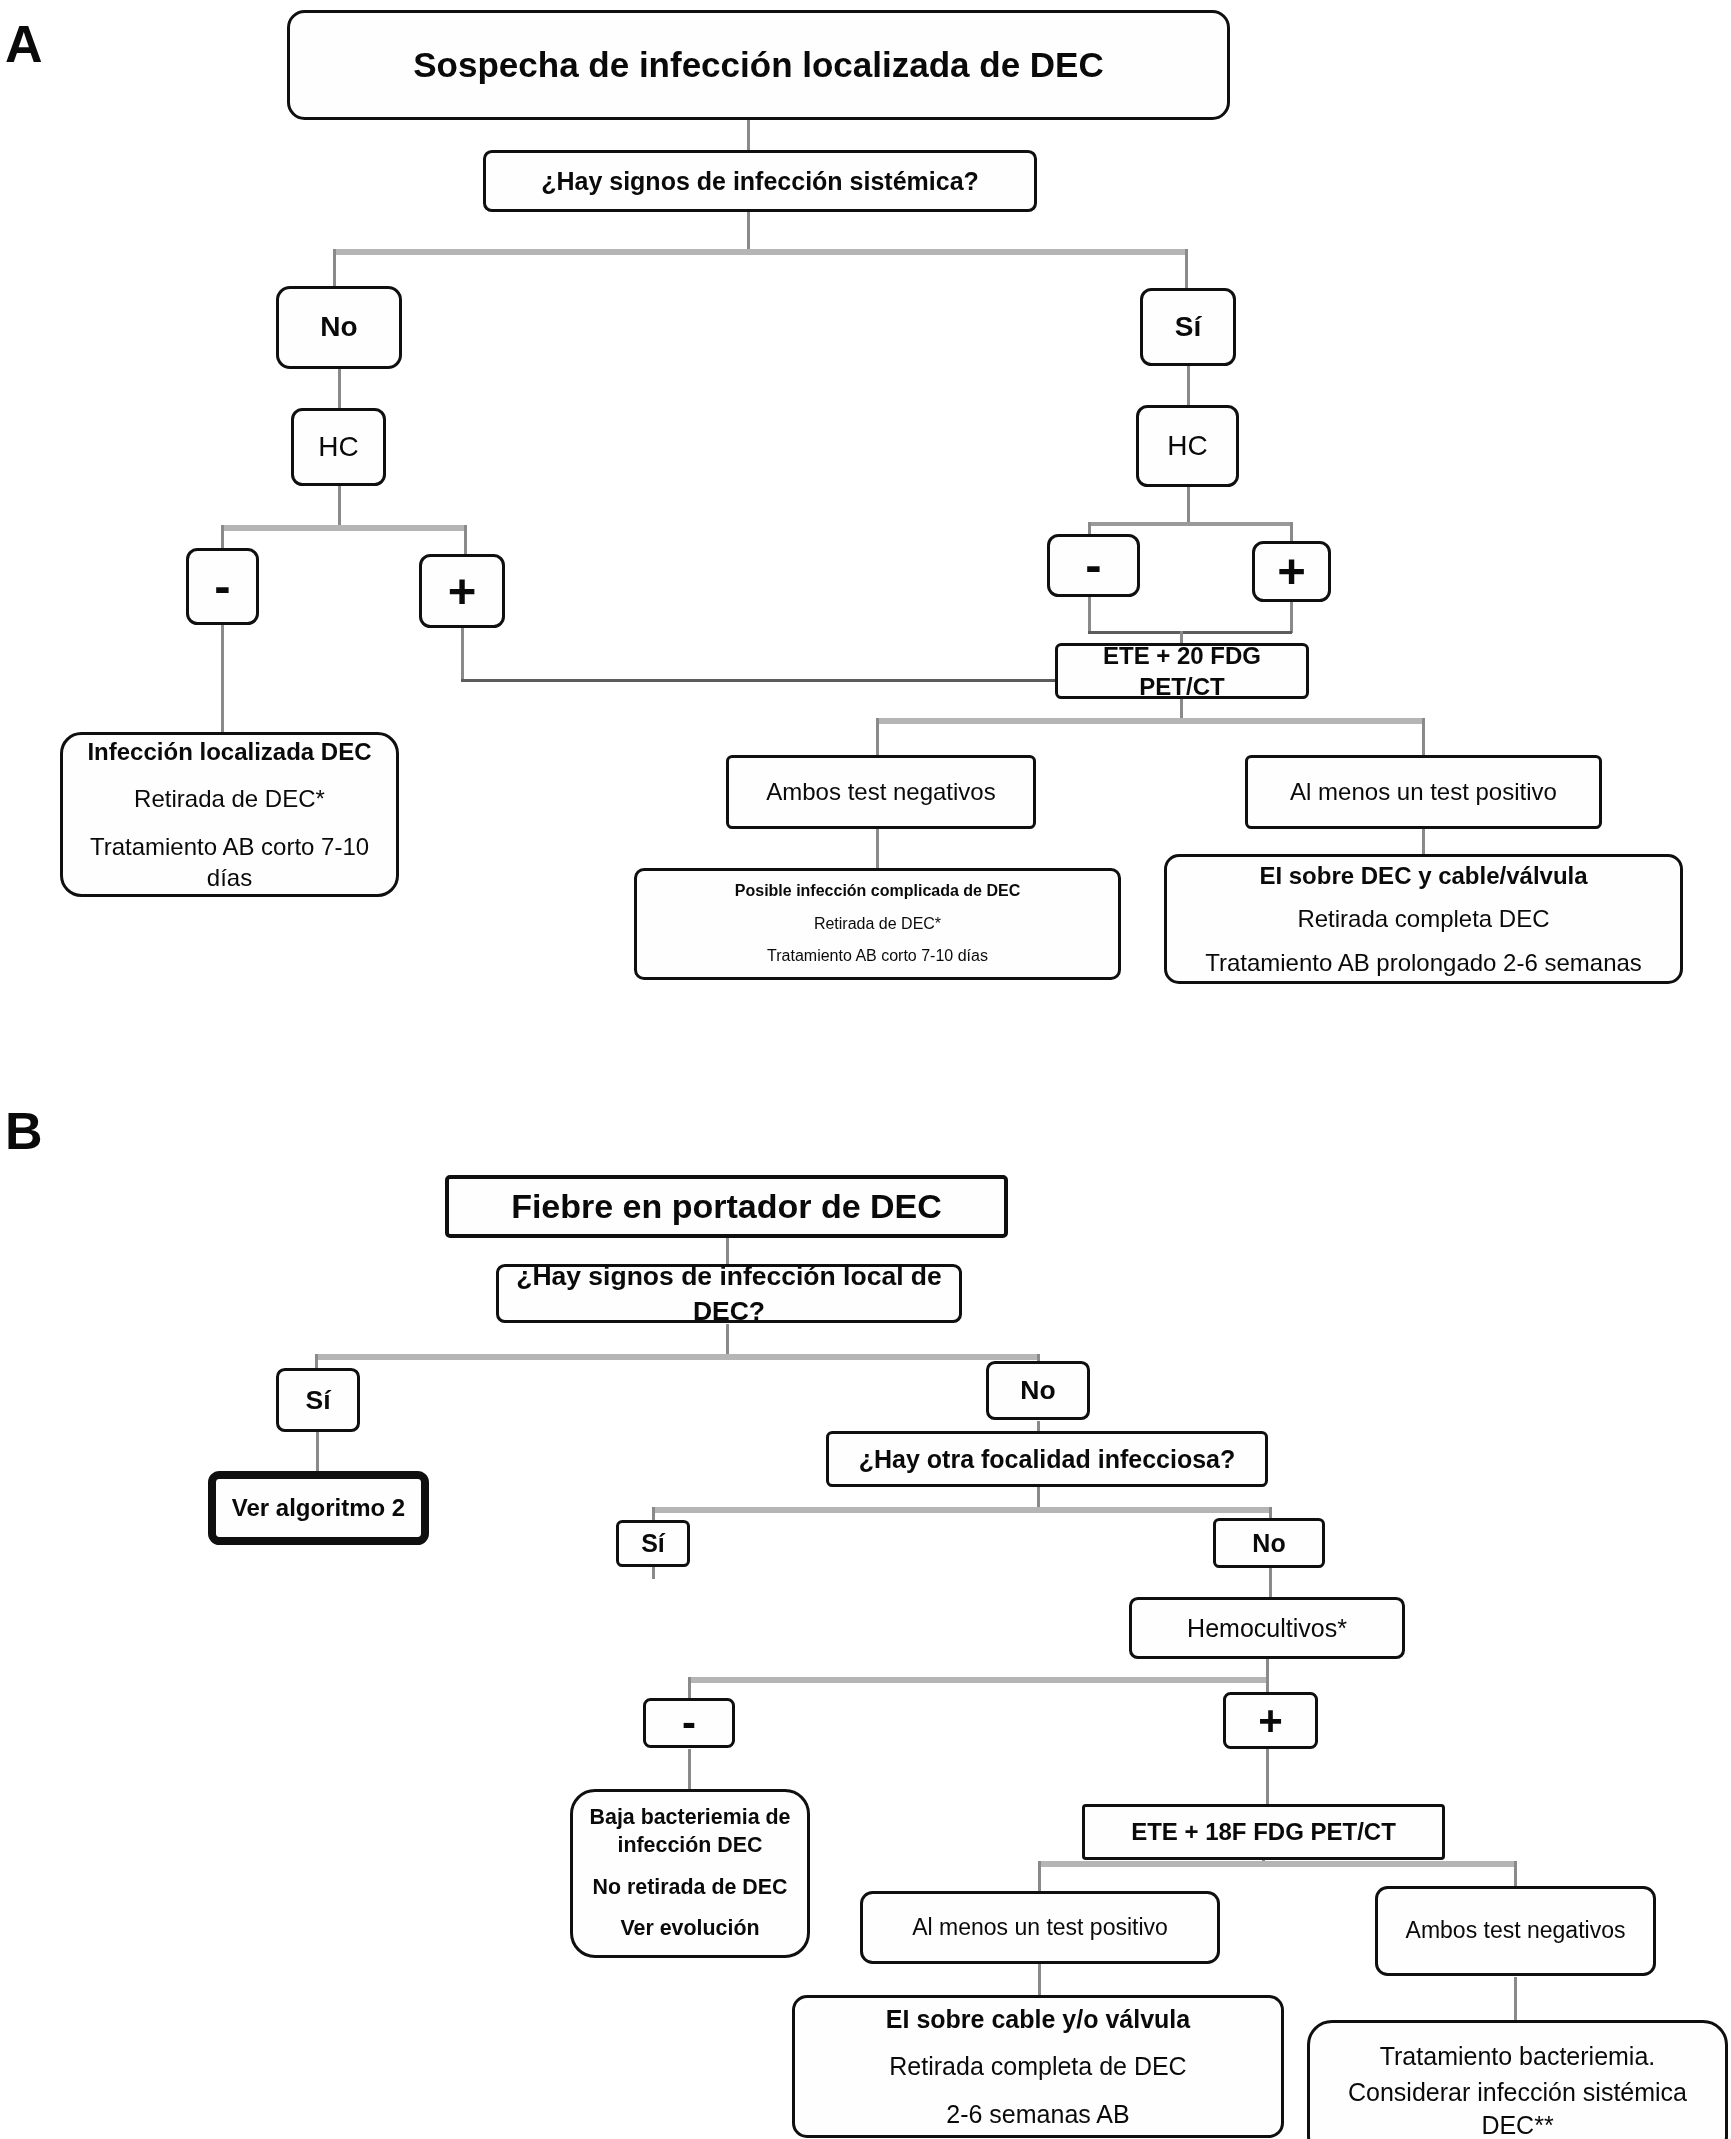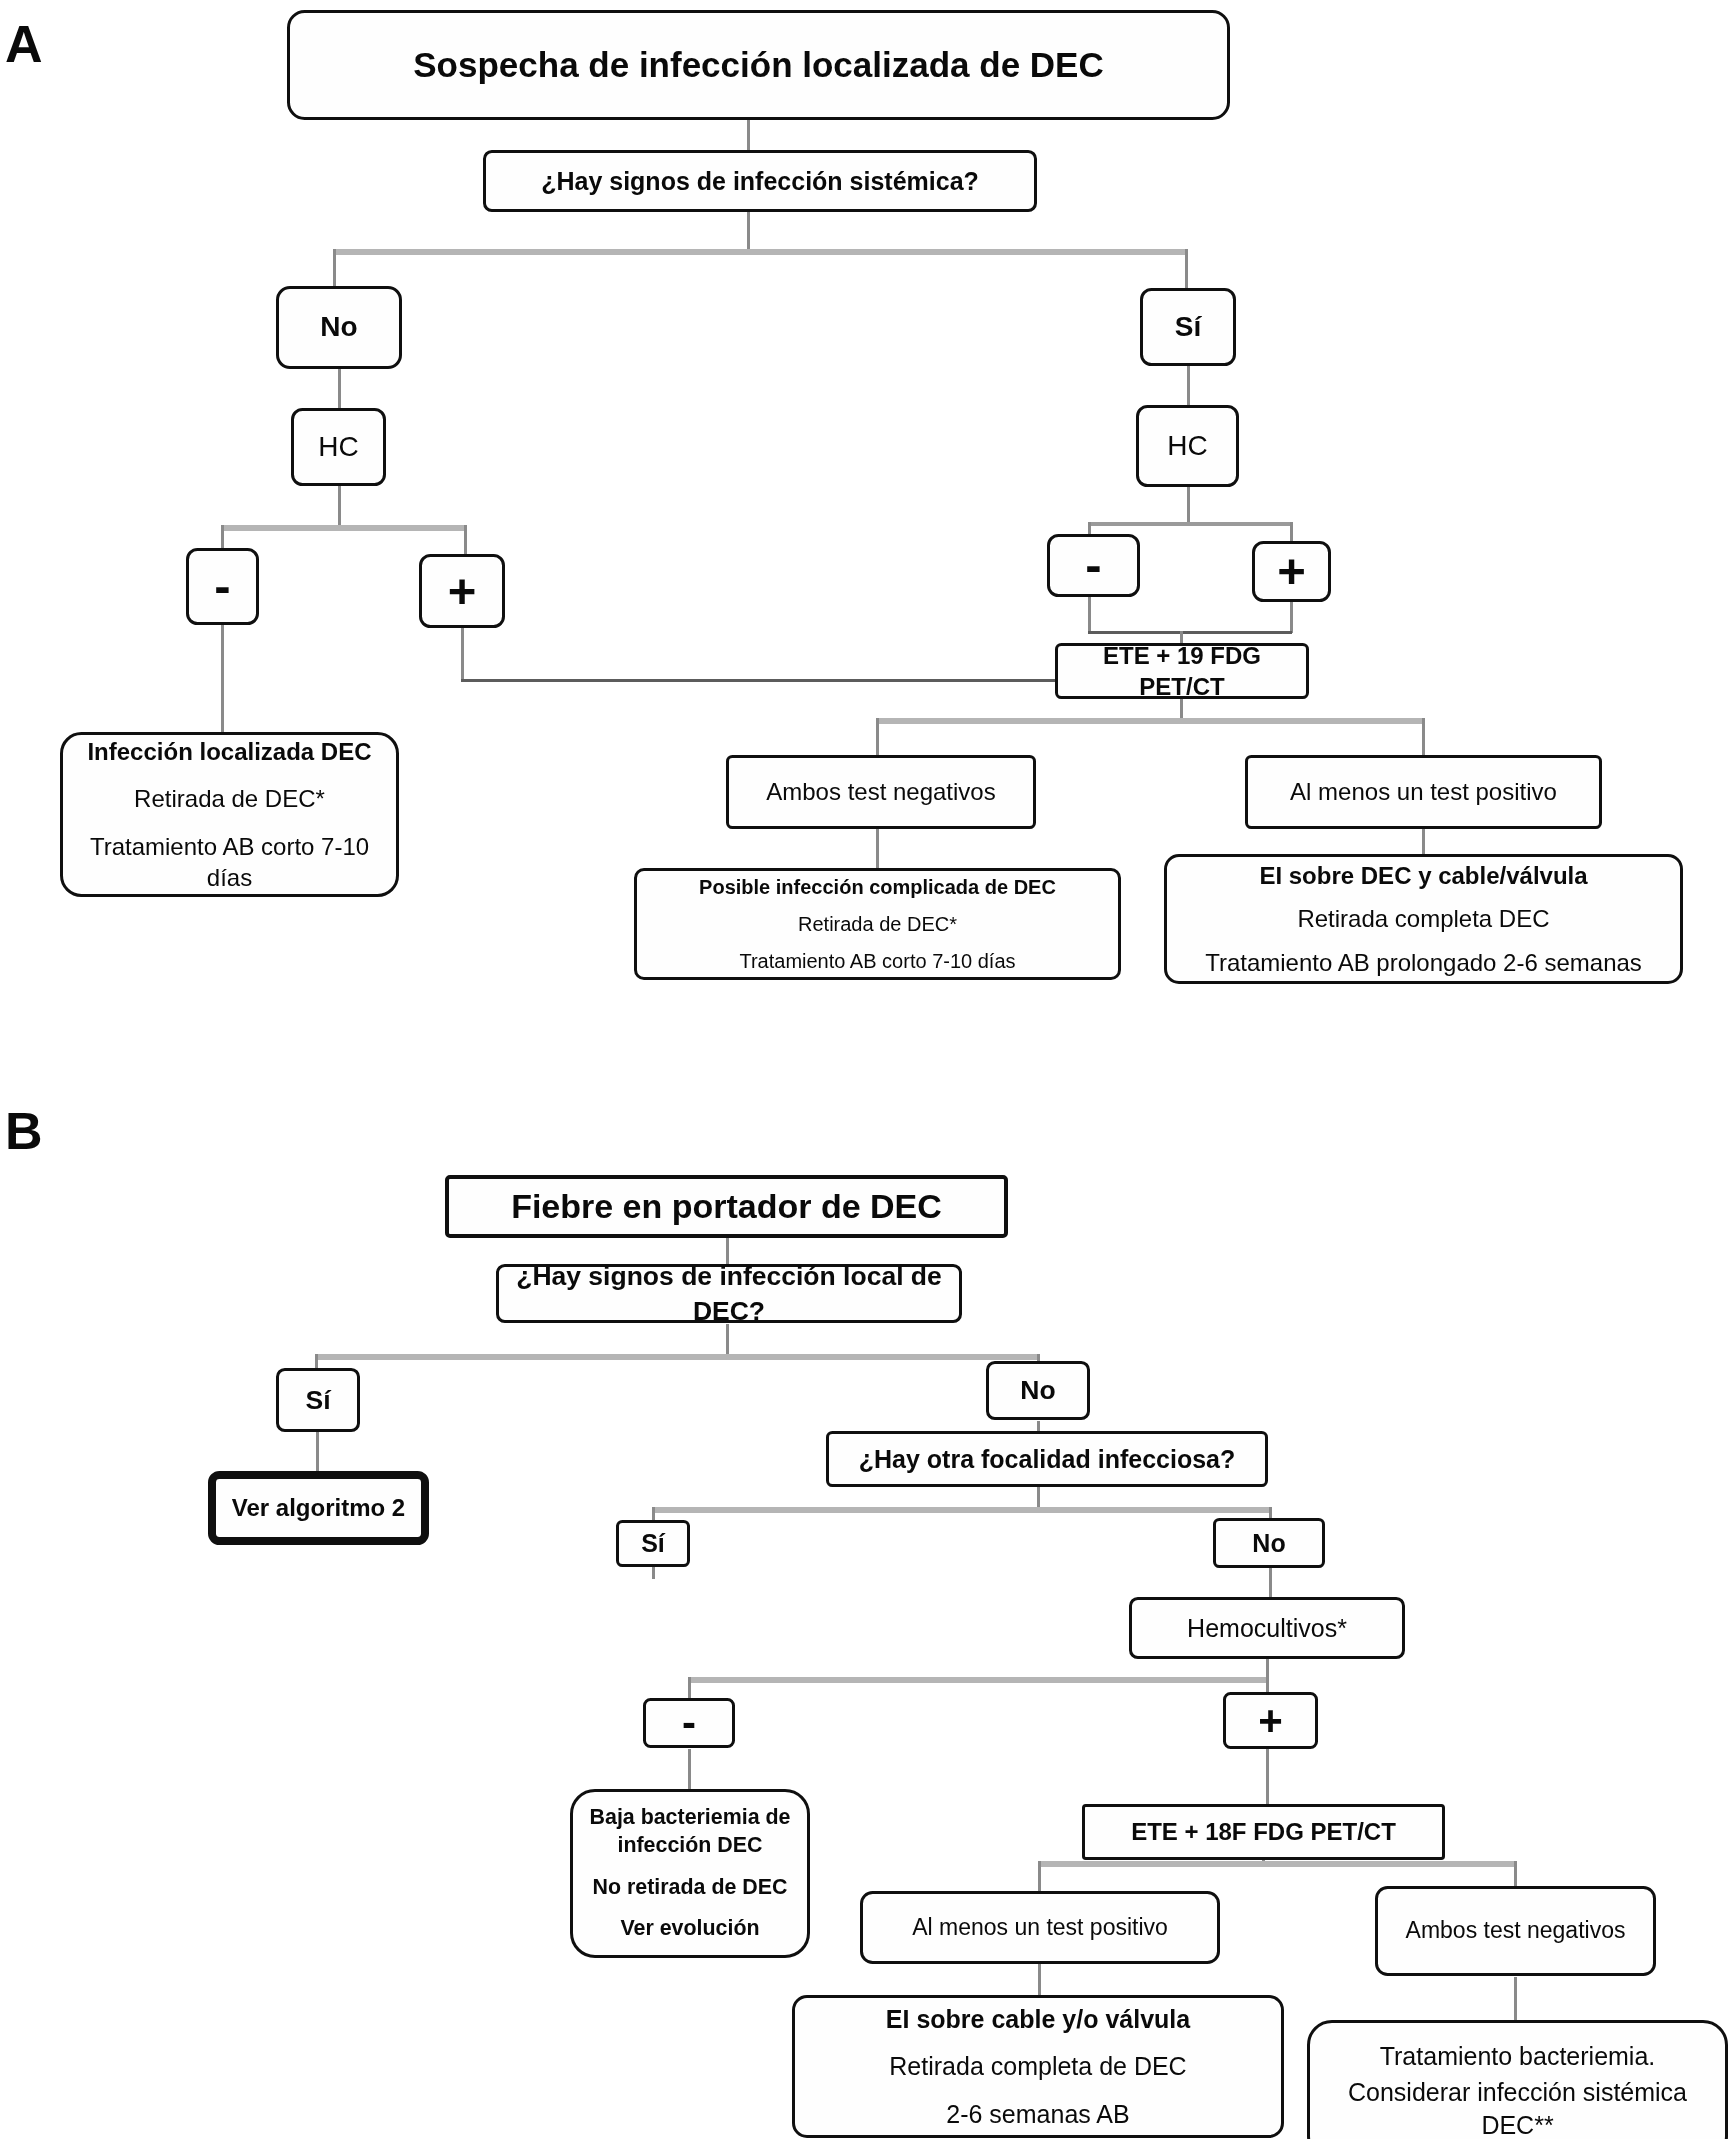--- a/index.html
+++ b/index.html
@@ -90,38 +90,38 @@
 
   <div class="node" style="left:1047px;top:534px;width:93px;height:63px;border-width:3.8px;border-radius:11.4px;">
     <span class="ln sign" style="font-size:49px;">-</span>
   </div>
 
   <div class="node" style="left:1252px;top:541px;width:79px;height:61px;border-width:3.8px;border-radius:11.4px;">
     <span class="ln sign" style="font-size:49px;">+</span>
   </div>
 
   <div class="node" style="left:1055px;top:643px;width:254px;height:56px;border-radius:6.3px;">
-    <span class="ln bold" style="font-size:24px;">ETE + 19 FDG PET/CT</span>
+    <span class="ln bold" style="font-size:24px;">ETE + 20 FDG PET/CT</span>
   </div>
 
   <div class="node" style="left:726px;top:755px;width:310px;height:74px;border-radius:6.3px;">
     <span class="ln" style="font-size:24px;">Ambos test negativos</span>
   </div>
 
   <div class="node" style="left:1245px;top:755px;width:357px;height:74px;border-radius:6.3px;">
     <span class="ln" style="font-size:24px;">Al menos un test positivo</span>
   </div>
 
   <div class="node" style="left:60px;top:732px;width:339px;height:165px;border-radius:21.4px;font-size:24px;">
     <span class="ln bold">Infección localizada DEC</span>
     <span class="ln">Retirada de DEC*</span>
     <span class="ln">Tratamiento AB corto 7-10 días</span>
   </div>
 
-  <div class="node" style="left:634px;top:868px;width:487px;height:112px;border-width:3.8px;border-radius:10px;font-size:20px;row-gap:11.4px;">
+  <div class="node" style="left:634px;top:868px;width:487px;height:112px;border-width:3.8px;border-radius:10px;font-size:16px;row-gap:11.4px;">
     <span class="ln bold">Posible infección complicada de DEC</span>
     <span class="ln">Retirada de DEC*</span>
     <span class="ln">Tratamiento AB corto 7-10 días</span>
   </div>
 
   <div class="node" style="left:1164px;top:854px;width:519px;height:130px;border-radius:15px;font-size:24px;row-gap:12.6px;">
     <span class="ln bold">EI sobre DEC y cable/válvula</span>
     <span class="ln">Retirada completa DEC</span>
     <span class="ln">Tratamiento AB prolongado 2-6 semanas</span>
   </div>

